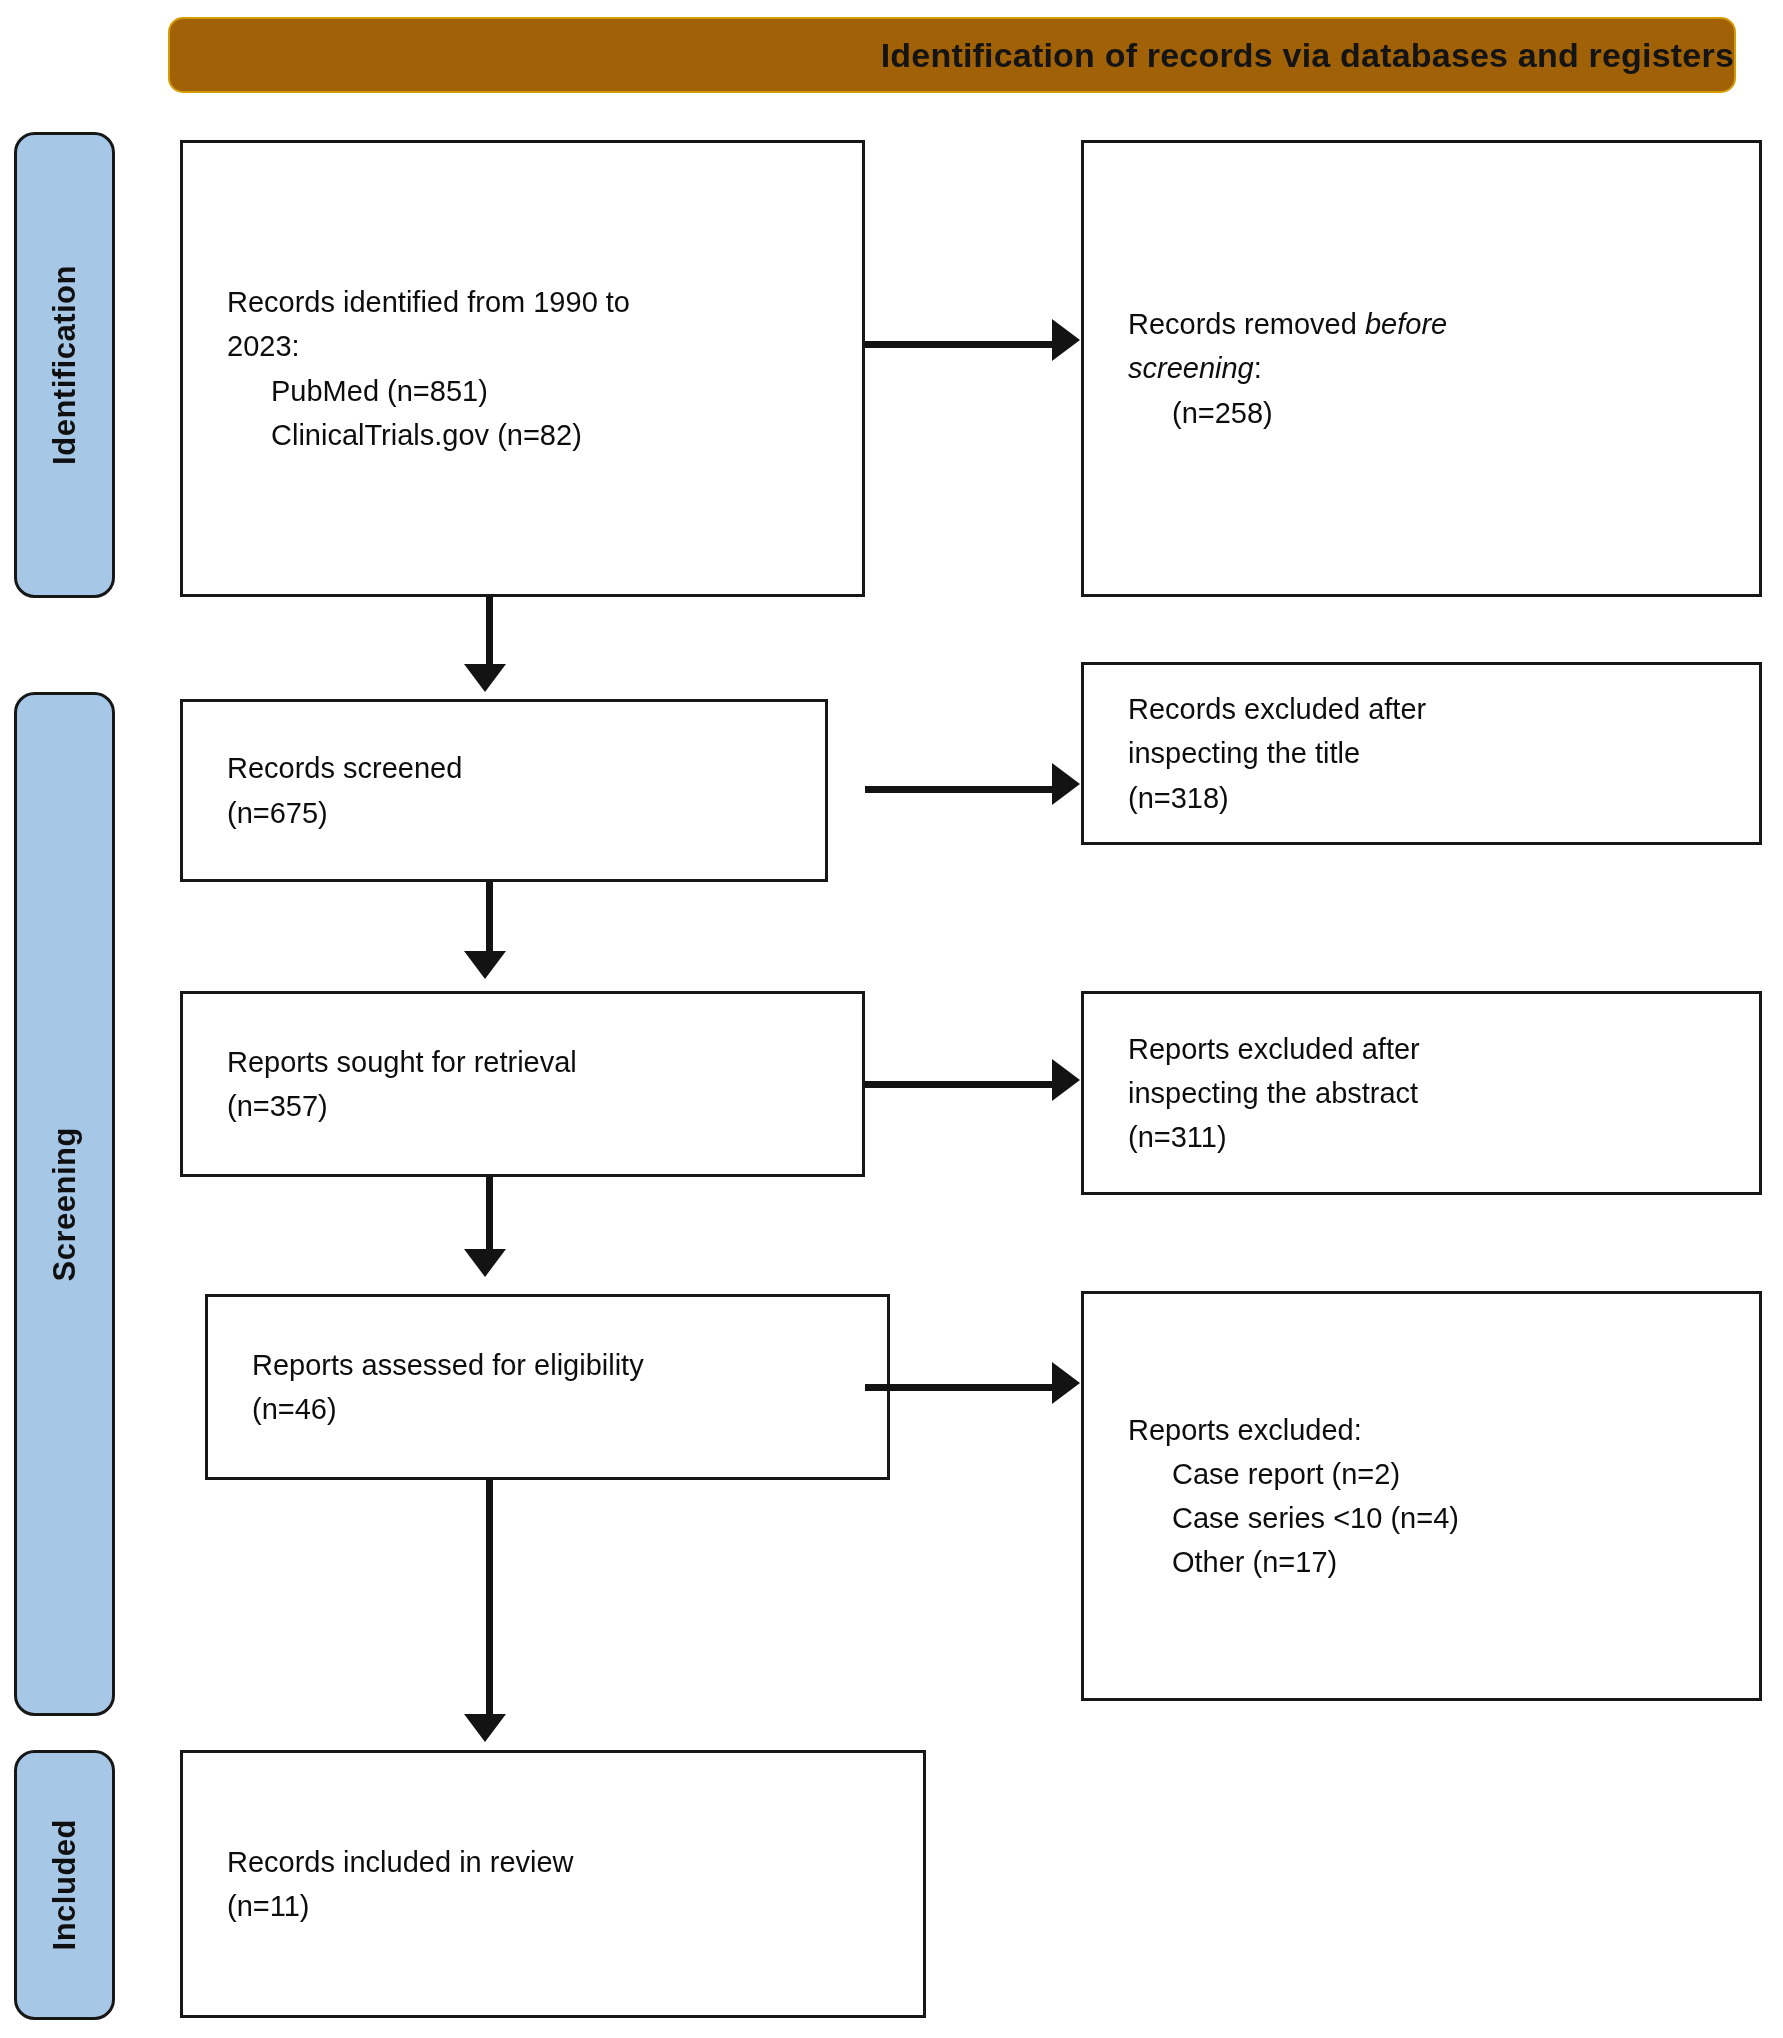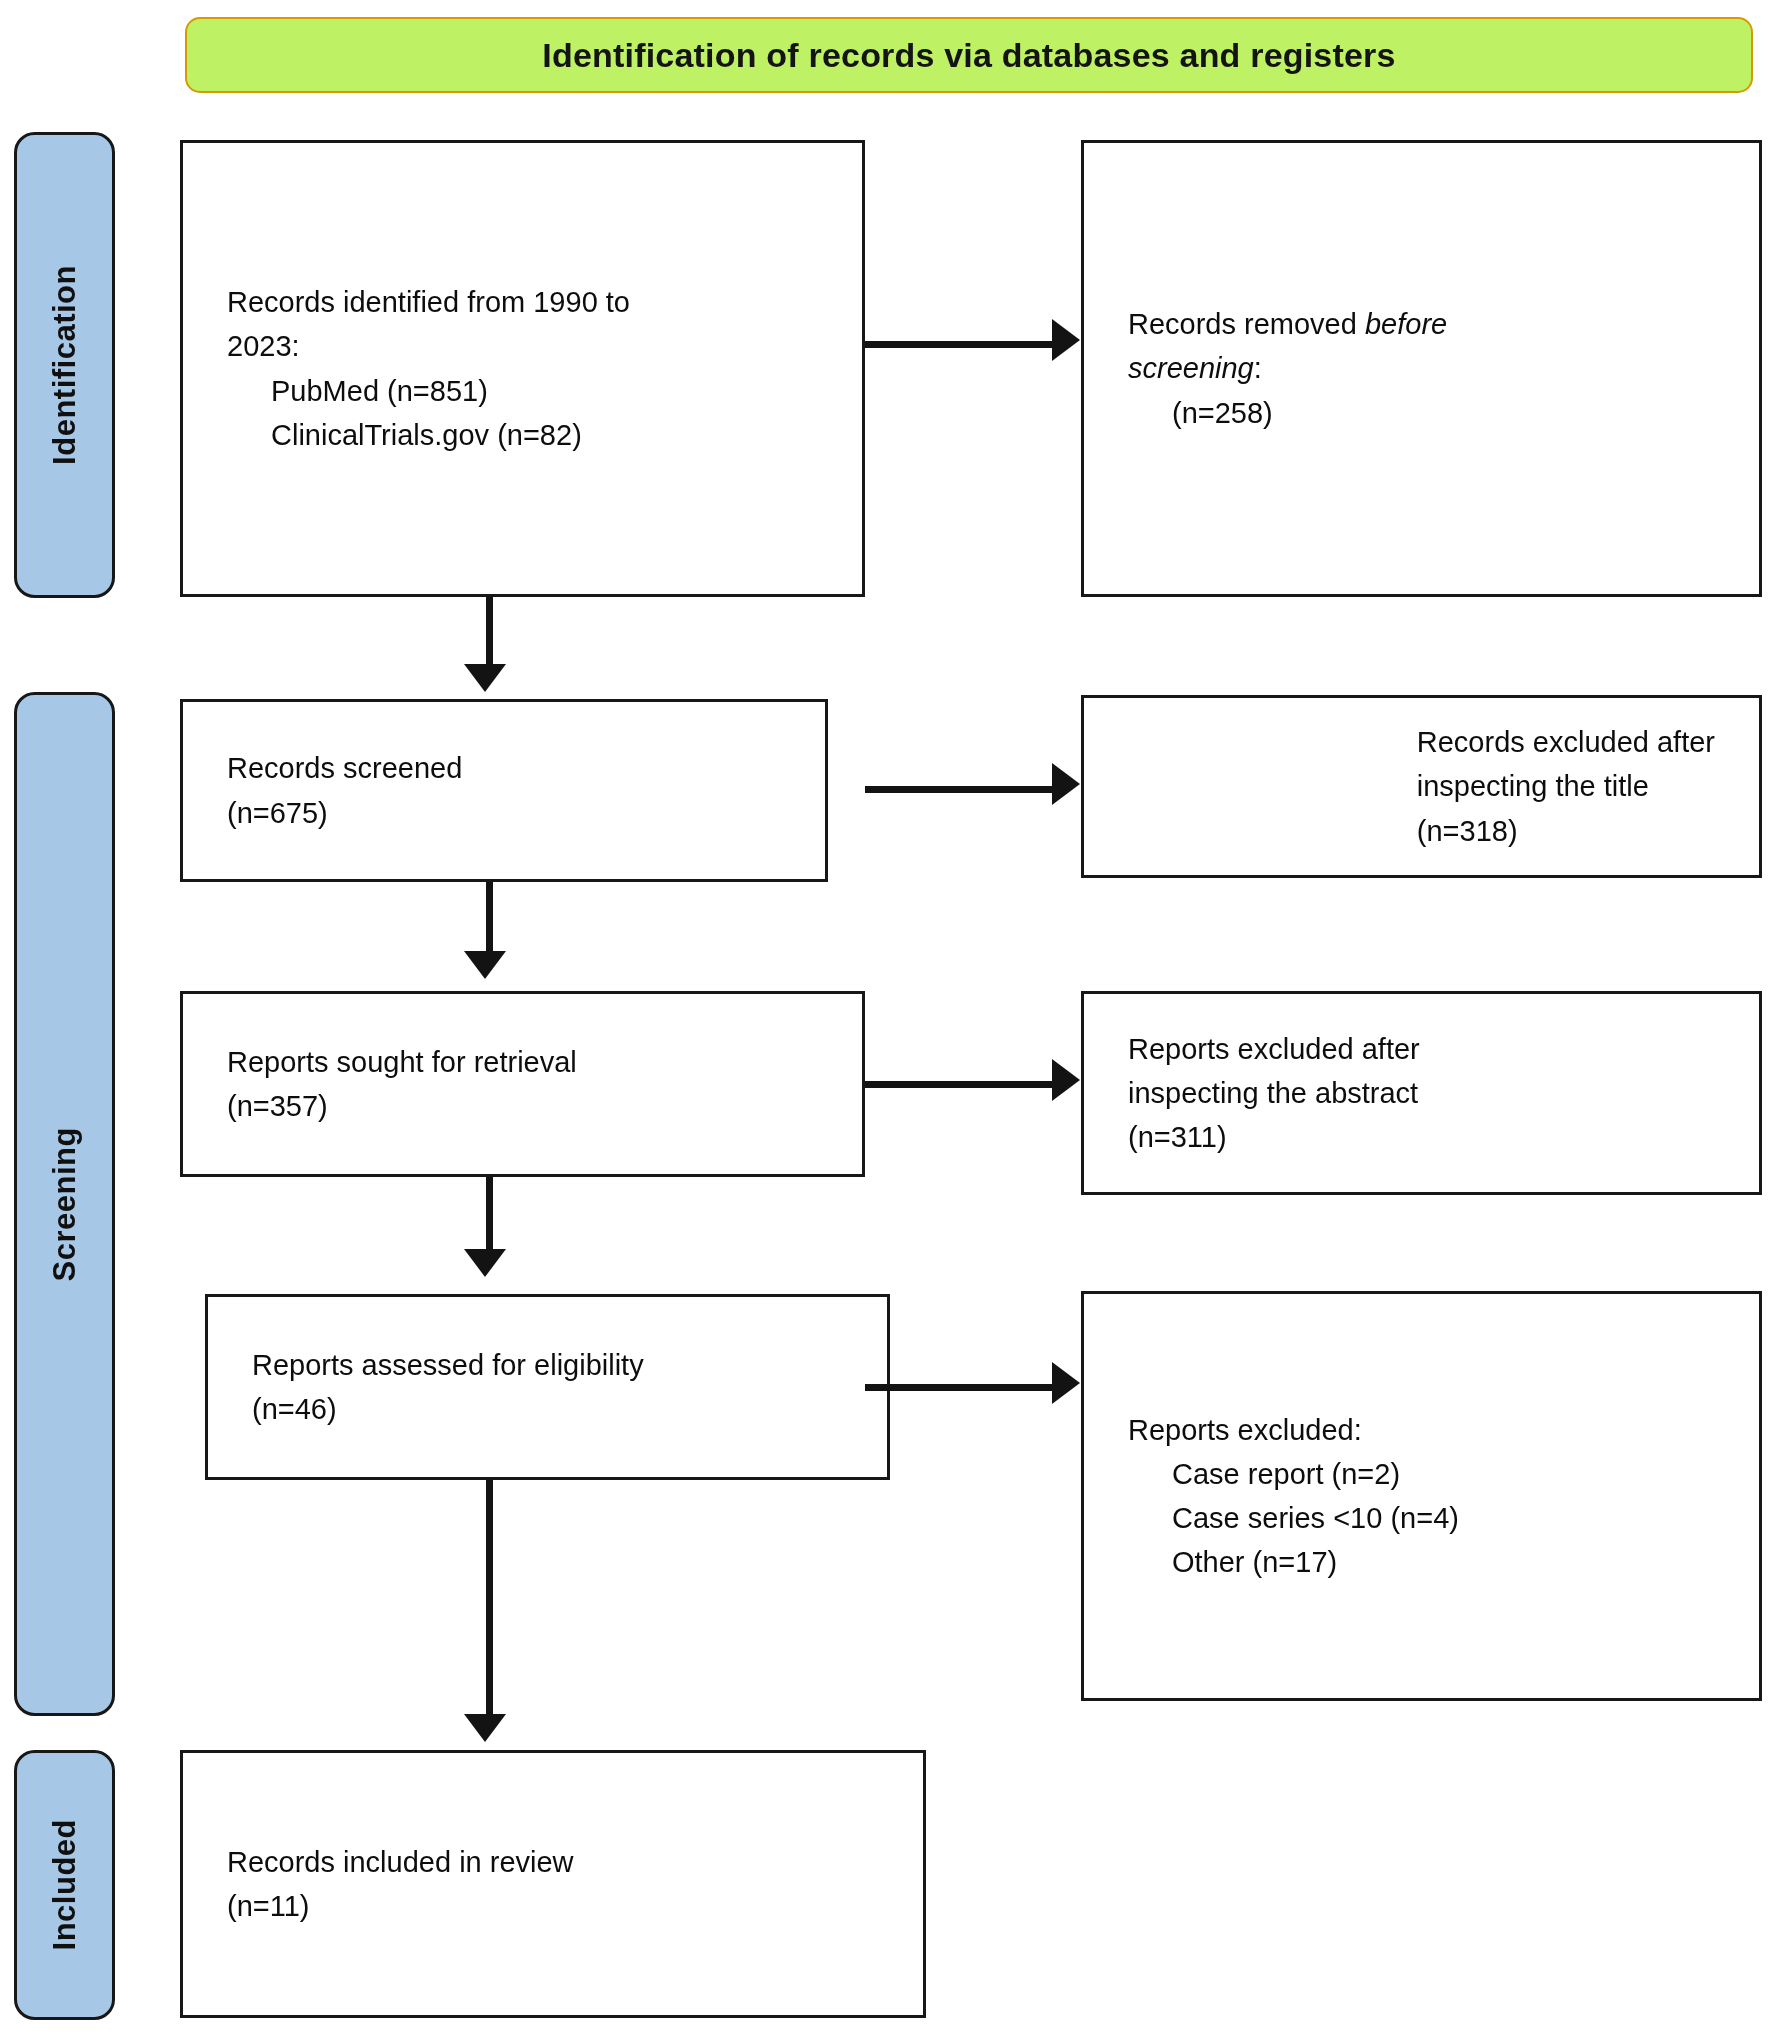--- a/index.html
+++ b/index.html
@@ -16,30 +16,30 @@
     position: relative;
     width: 1783px;
     height: 2039px;
     background: #ffffff;
     overflow: hidden;
   }
 
   
   .banner {
     position: absolute;
-    left: 185px;
+    left: 168px;
     top: 17px;
     width: 1568px;
     height: 76px;
-    background: #bef264;
+    background: #a16207;
     border: 2.8px solid #D79B02;
     border-radius: 15px;
     display: flex;
     align-items: center;
-    justify-content: center;
+    justify-content: flex-end;
     box-sizing: border-box;
   }
   .banner-text {
     font-size: 34px;
     font-weight: bold;
     color: #141414;
     letter-spacing: 0.2px;
     text-align: center;
     white-space: nowrap;
   }
@@ -89,21 +89,21 @@
     color: #0d0d0d;
     white-space: nowrap;
   }
   .line.indent { padding-left: 44px; }
   .em { font-style: italic; margin-top: 27px; }
 
   
   #box-identified    { left: 180px;  top: 140px;  width: 685px;  height: 457px; }
   #box-removed       { left: 1081px; top: 140px;  width: 681px;  height: 457px; }
   #box-screened      { left: 180px;  top: 699px;  width: 648px;  height: 183px; }
-  #box-excl-title    { left: 1081px; top: 695px;  width: 681px;  height: 183px; align-items: flex-end; }
+  #box-excl-title    { left: 1081px; top: 662px;  width: 681px;  height: 183px; }
   #box-sought        { left: 180px;  top: 991px; width: 685px;  height: 186px; }
   #box-excl-abstract { left: 1081px; top: 991px; width: 681px;  height: 204px; }
   #box-assessed      { left: 180px;  top: 1294px; width: 685px;  height: 186px; margin-left: 25px; }
   #box-excl-reports  { left: 1081px; top: 1291px; width: 681px;  height: 410px; }
   #box-included      { left: 180px;  top: 1750px; width: 746px;  height: 268px; }
 
   
   .vline {
     position: absolute;
     width: 6.5px;

